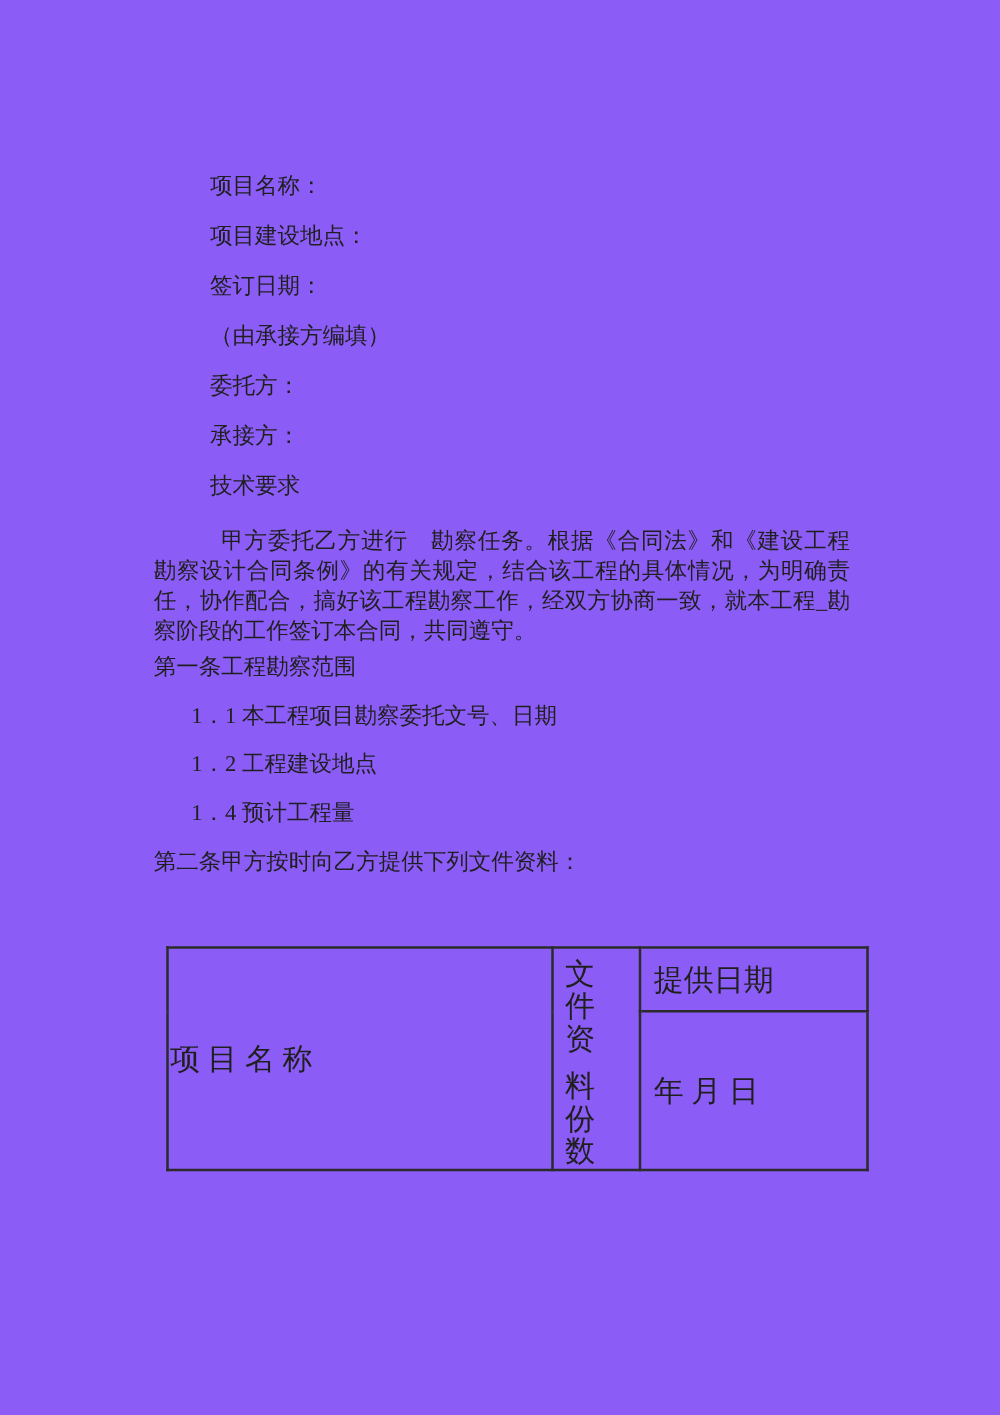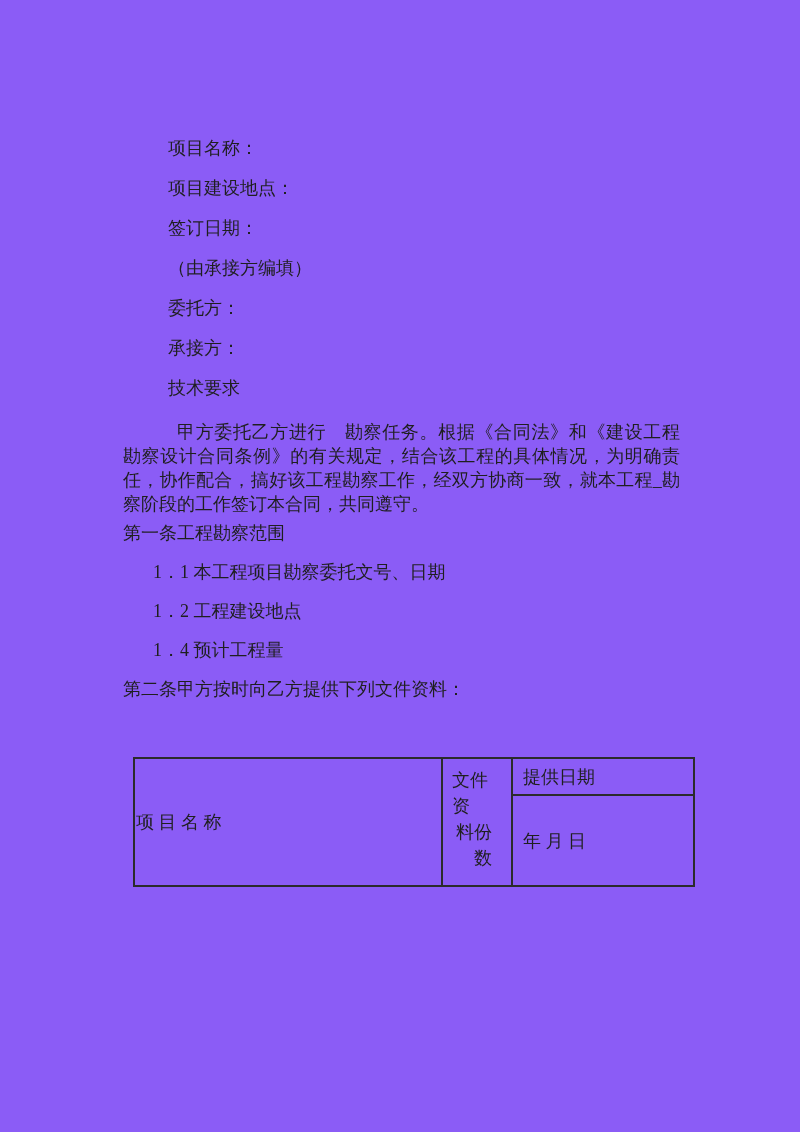--- a/index.html
+++ b/index.html
@@ -57,40 +57,40 @@
     line-height: 20px;
   }
   table.doc-table {
     margin: 58px 0 0 10px;
     border-collapse: collapse;
     table-layout: fixed;
     width: 532px;
   }
   table.doc-table td {
     border: 2px solid #2b2b2b;
-    font-size: 18px;
+    font-size: 24px;
     color: #1f1f1f;
   }
   td.c1 {
     width: 304px;
     vertical-align: middle;
     white-space: pre;
   }
   td.c2 {
     width: 55px;
     vertical-align: top;
     padding: 8px 4px 0 9px;
     line-height: 26px;
   }
   td.c2 .wrap2 {
     word-break: break-all;
     width: 40px;
   }
   td.c2 .gap {
-    text-align: right;
+    margin-top: 12px;
   }
   td.c3a {
     width: 169px;
     height: 33px;
     padding-left: 10px;
     vertical-align: middle;
   }
   td.c3b {
     height: 87px;
     padding-left: 10px;

